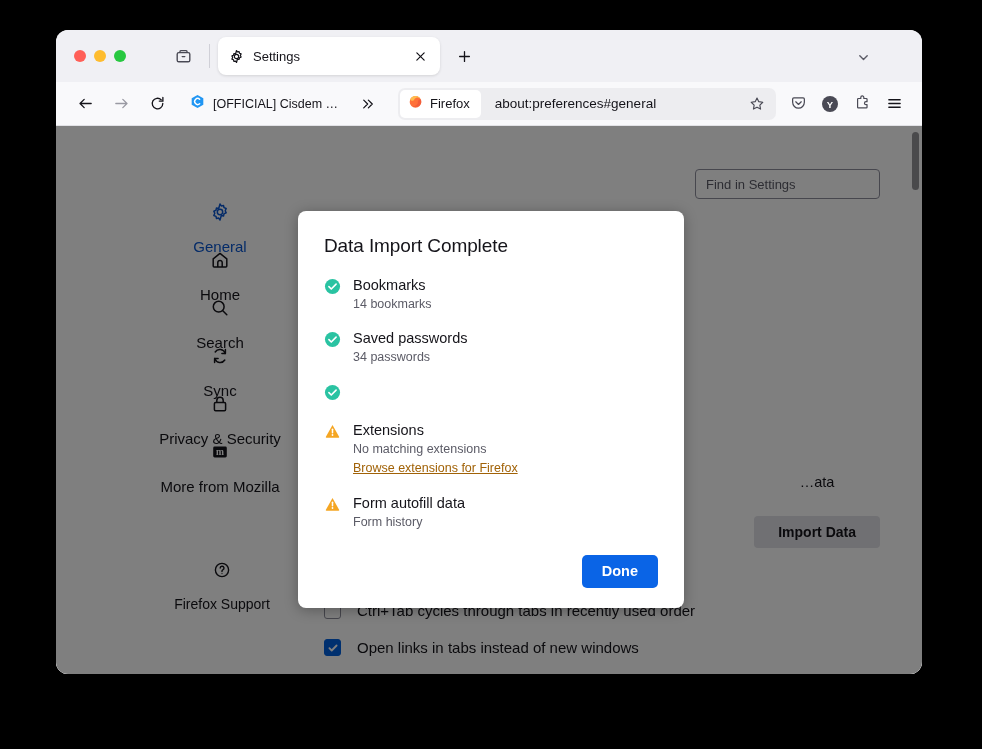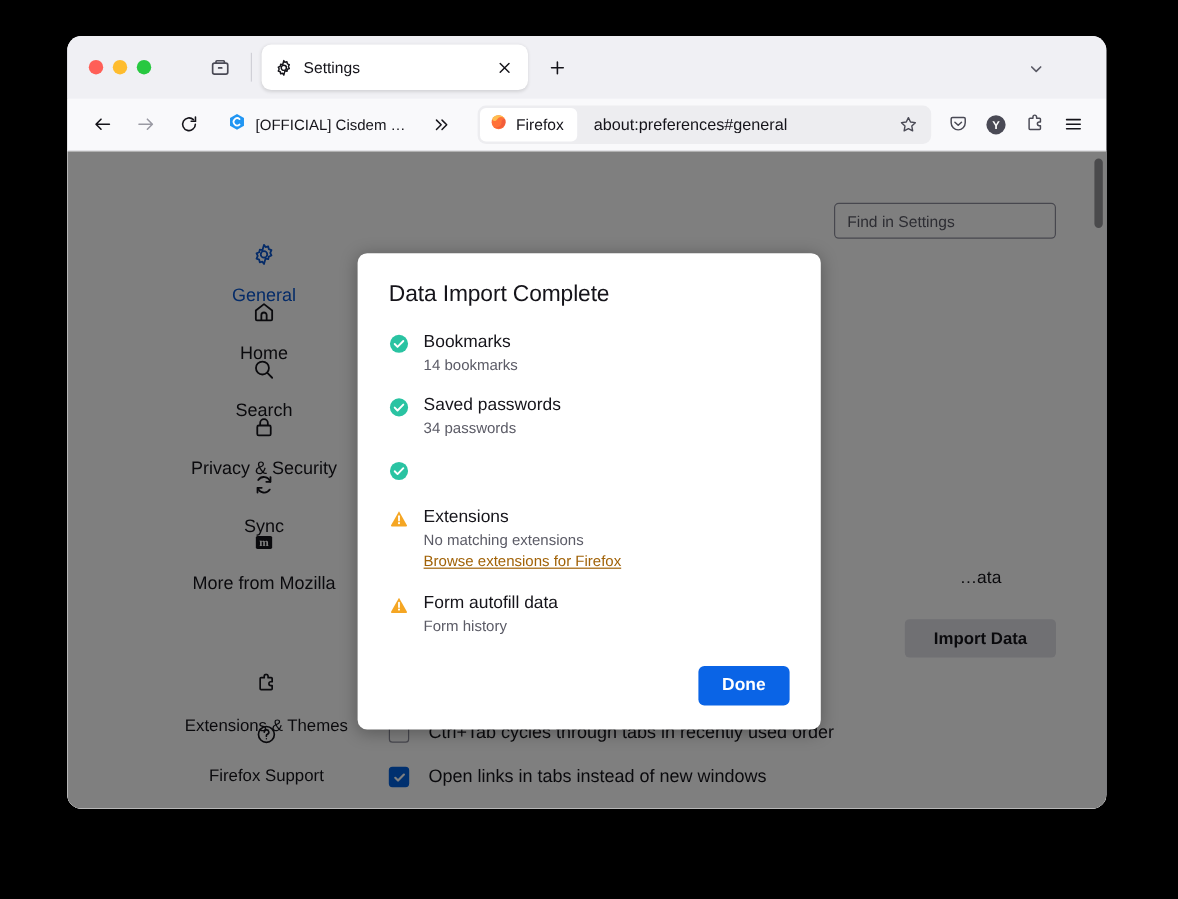--- a/index.html
+++ b/index.html
@@ -568,59 +568,51 @@
               <svg width="20" height="20" viewBox="0 0 20 20" fill="none" stroke="#15141a" stroke-width="1.5" stroke-linecap="round">
                 <circle cx="8.7" cy="8.7" r="5.4"></circle>
                 <path d="M12.8 12.8l4 4"></path>
               </svg>
             </span>
             <span class="nlabel">Search</span>
           </div>
 
           <div class="nav-item">
             <span class="nav-icon">
-              <svg width="20" height="20" viewBox="0 0 20 20" fill="none" stroke="#15141a" stroke-width="1.5" stroke-linejoin="round">
-                <rect x="4.4" y="8.6" width="11.2" height="8.2" rx="1.2"></rect>
-                <path d="M6.8 8.6V6.5a3.2 3.2 0 0 1 6.4 0v2.1"></path>
-              </svg>
-            </span>
-            <span class="nlabel">Privacy &amp; Security</span>
-          </div>
-
-          <div class="nav-item">
-            <span class="nav-icon">
               <svg width="20" height="20" viewBox="0 0 20 20" fill="none" stroke="#15141a" stroke-width="1.5" stroke-linecap="round" stroke-linejoin="round">
                 <path d="M15.2 7.5A5.6 5.6 0 0 0 5.2 6"></path>
                 <path d="M4.8 12.5a5.6 5.6 0 0 0 10 1.5"></path>
                 <path d="M15.4 3.6v3.9h-3.5M4.6 16.4v-3.9h3.5"></path>
               </svg>
             </span>
             <span class="nlabel">Sync</span>
+          </div>
+
+          <div class="nav-item">
+            <span class="nav-icon">
+              <svg width="20" height="20" viewBox="0 0 20 20" fill="none" stroke="#15141a" stroke-width="1.5" stroke-linejoin="round">
+                <rect x="4.4" y="8.6" width="11.2" height="8.2" rx="1.2"></rect>
+                <path d="M6.8 8.6V6.5a3.2 3.2 0 0 1 6.4 0v2.1"></path>
+              </svg>
+            </span>
+            <span class="nlabel">Privacy &amp; Security</span>
           </div>
 
           <div class="nav-item">
             <span class="nav-icon">
               <svg width="20" height="20" viewBox="0 0 20 20">
                 <rect x="3.2" y="4.6" width="13.6" height="10.8" rx="1.4" fill="#15141a"></rect>
                 <text x="10" y="13.4" font-family="Liberation Serif, serif" font-size="9.5" font-weight="700" fill="#ffffff" text-anchor="middle">m</text>
               </svg>
             </span>
             <span class="nlabel">More from Mozilla</span>
           </div>
         </div>
 
         <div class="sidebar-bottom">
-          <div class="nav-item small">
-            <span class="nav-icon">
-              <svg width="18" height="18" viewBox="0 0 18 18" fill="none" stroke="#15141a" stroke-width="1.4" stroke-linejoin="round">
-                <path d="M7.2 2.6a1.6 1.6 0 0 1 3.2 0v1.1h2.6a.8.8 0 0 1 .8.8v2.6h-1.1a1.6 1.6 0 0 0 0 3.2h1.1v2.6a.8.8 0 0 1-.8.8H4.6a.8.8 0 0 1-.8-.8V4.5a.8.8 0 0 1 .8-.8h2.6z"></path>
-              </svg>
-            </span>
-            <span class="nlabel">Extensions &amp; Themes</span>
-          </div>
           <div class="nav-item small">
             <span class="nav-icon">
               <svg width="18" height="18" viewBox="0 0 18 18" fill="none" stroke="#15141a" stroke-width="1.4" stroke-linecap="round">
                 <circle cx="9" cy="9" r="6.6"></circle>
                 <path d="M7.2 7.1a1.9 1.9 0 1 1 2.6 1.8c-.5.2-.8.6-.8 1.2v.4"></path>
                 <circle cx="9" cy="12.6" r=".6" fill="#15141a" stroke="none"></circle>
               </svg>
             </span>
             <span class="nlabel">Firefox Support</span>
           </div>

